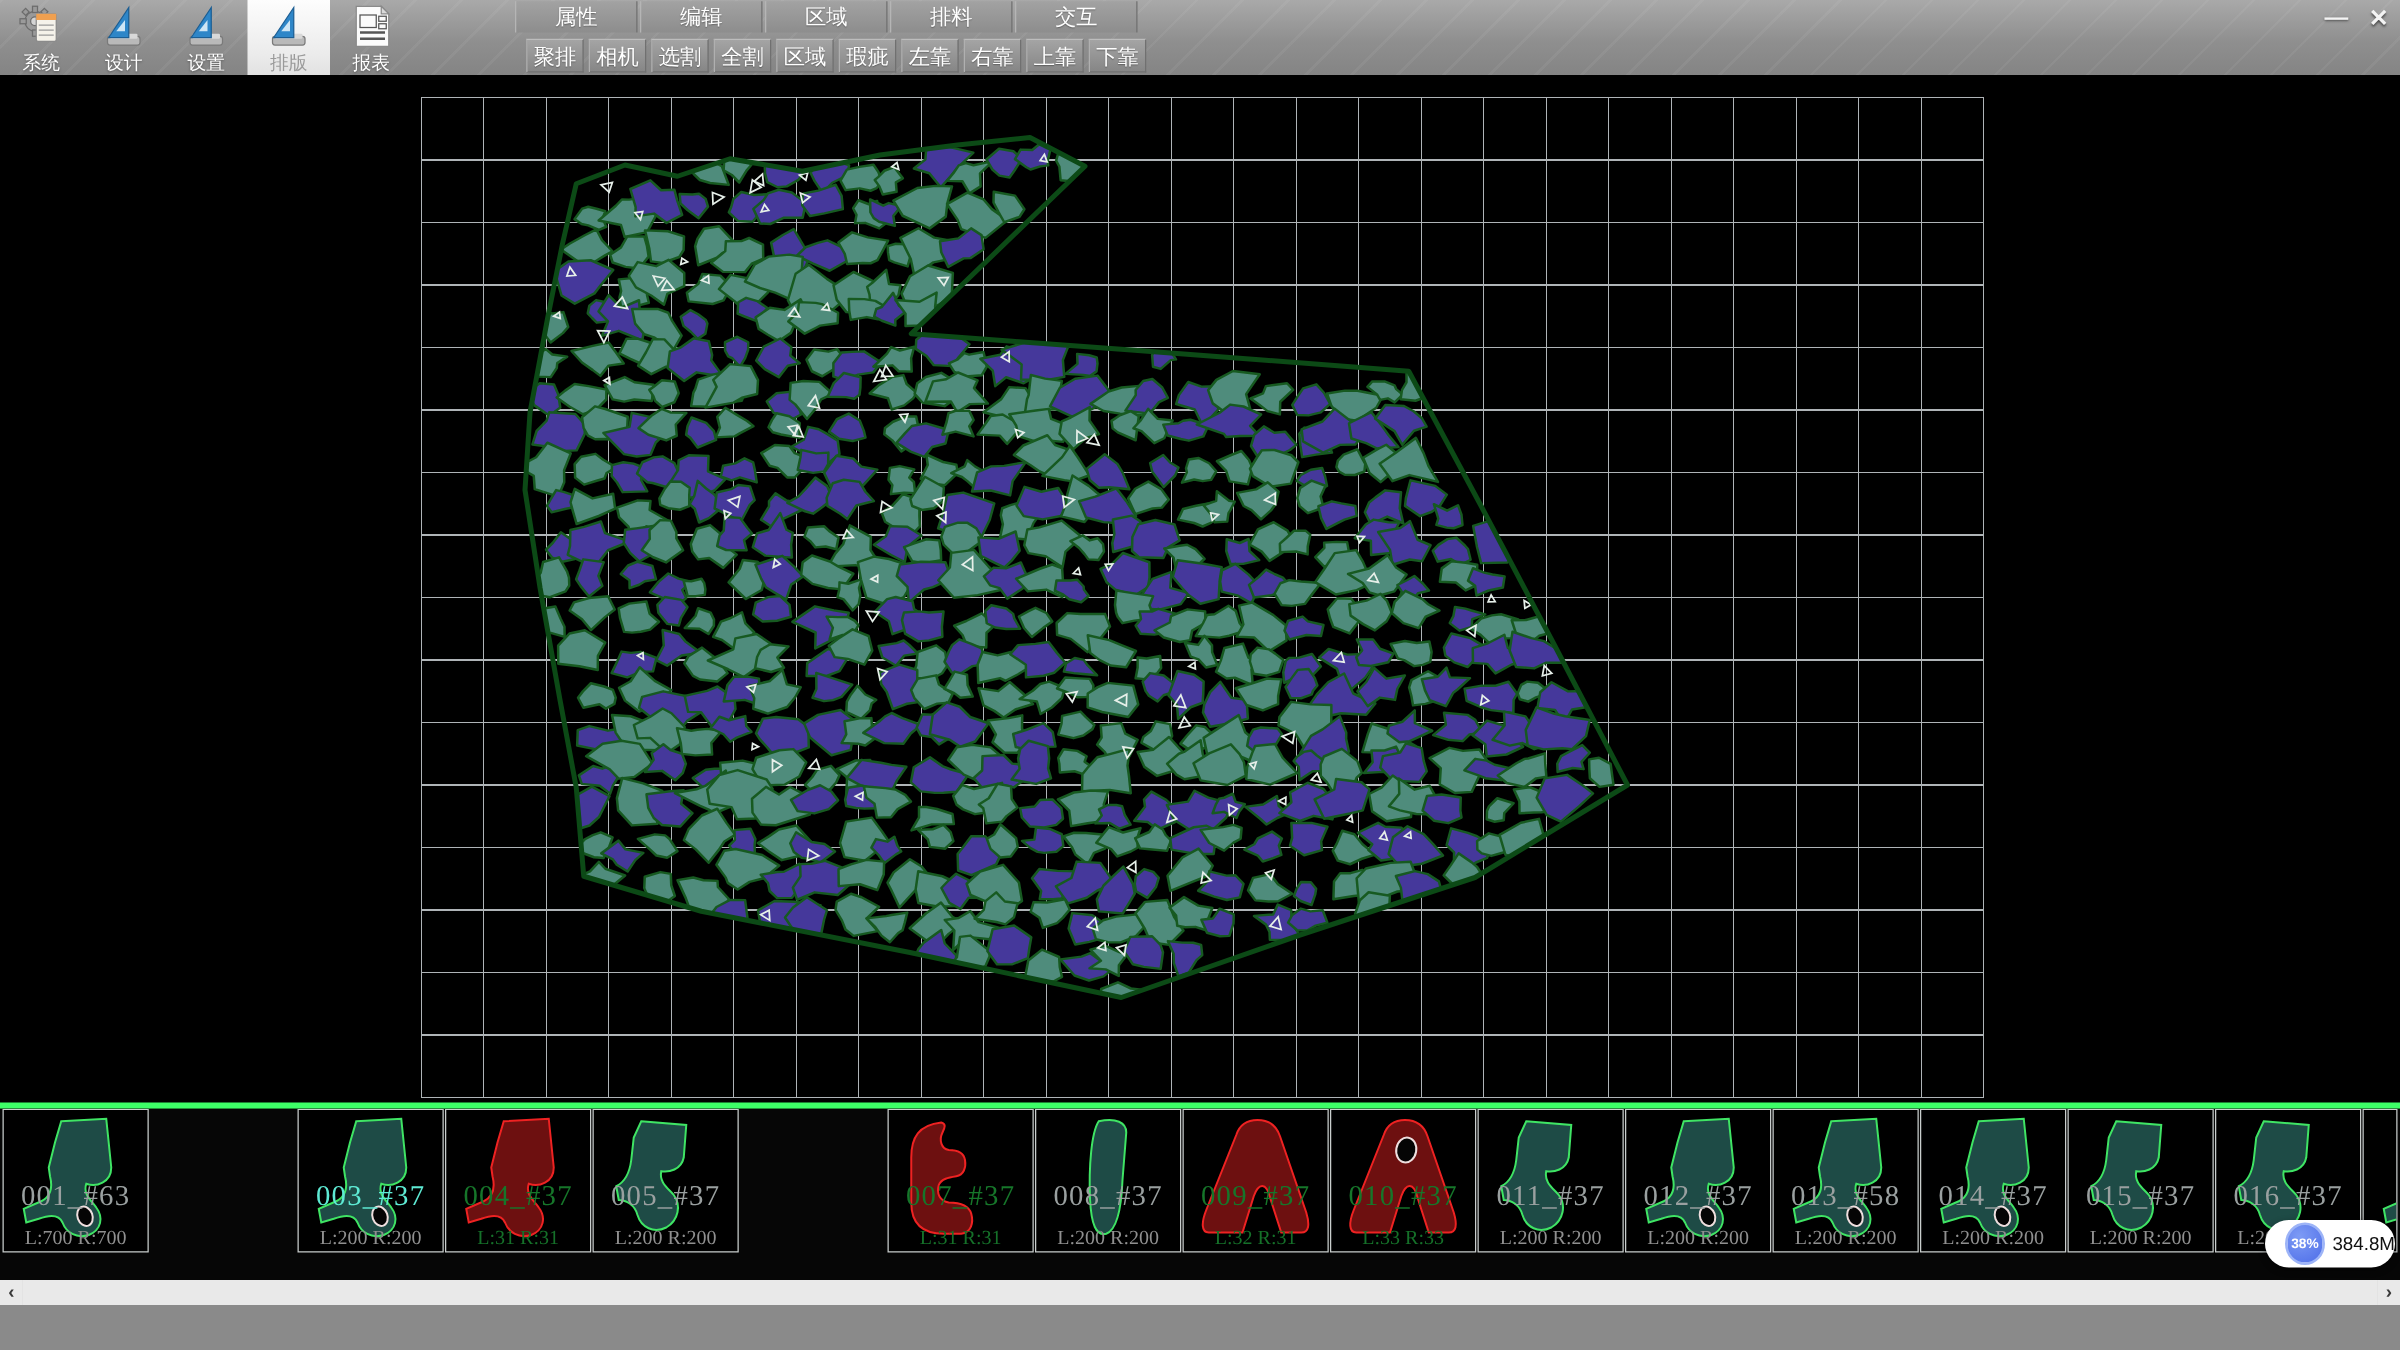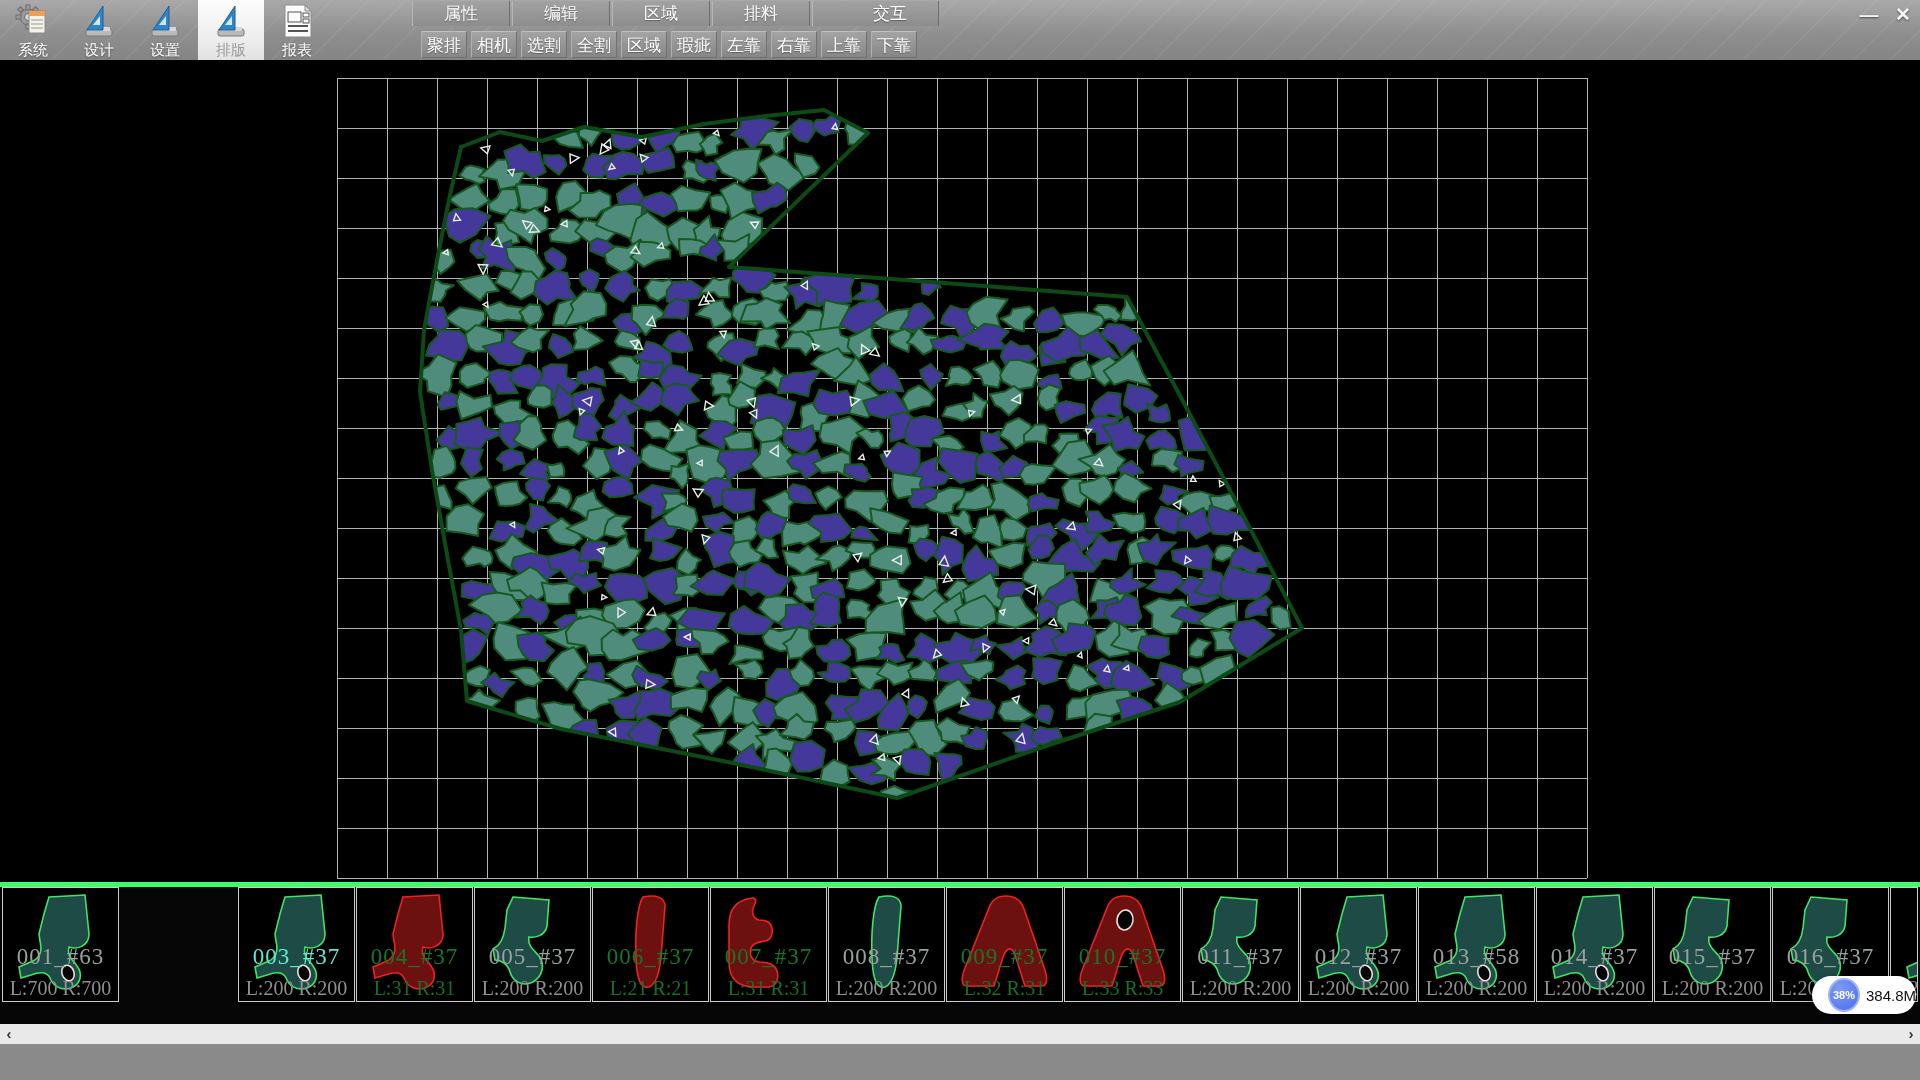--- a/index.html
+++ b/index.html
@@ -36,21 +36,21 @@
 
   
   #green-line{position:absolute;left:0;top:882px;width:1920px;height:5px;background:#3dff67;}
   #strip{position:absolute;left:0;top:887px;width:1920px;height:137px;background:#060606;overflow:hidden;}
   .cell{position:absolute;top:0;height:115px;background:#000;border:1px solid #c9cecd;
     box-sizing:border-box;overflow:hidden;cursor:pointer;}
   .cell .shape{position:absolute;left:8px;top:2px;}
   .cell .plabel{position:absolute;left:0;top:56px;width:100%;text-align:center;
     font-size:23px;letter-spacing:1px;font-family:"Liberation Serif",serif;}
   .cell .plr{position:absolute;left:0;bottom:1px;width:100%;text-align:center;
-    font-size:20px;font-family:"Liberation Serif",serif;}
+    font-size:16px;font-family:"Liberation Serif",serif;}
 
   
   #hscroll{position:absolute;left:0;top:1024px;width:1920px;height:20px;background:#cfcfcf;}
   #hscroll .thumb{position:absolute;left:18px;top:0;height:20px;width:1884px;background:#e9e9e9;}
   .scroll-arrow{position:absolute;top:0;width:18px;height:20px;background:#e9e9e9;color:#3a3a3a;
     font-size:15px;font-weight:bold;text-align:center;line-height:19px;cursor:pointer;}
   #statusbar{position:absolute;left:0;top:1044px;width:1920px;height:36px;background:#8a8a8a;}
 
   
   #pill{position:absolute;left:1812px;top:976px;width:104px;height:38px;background:#fff;
@@ -127,21 +127,21 @@
               <line x1="9" y1="28" x2="29" y2="28" stroke="#555" stroke-width="2"></line>
             </svg></div>
                  <div class="lbl">报表</div>
         </div>
       </div>
     <div id="menus">
         <div class="menubtn" style="left: 412px;">属性</div>
         <div class="menubtn" style="left: 512px;">编辑</div>
         <div class="menubtn" style="left: 612px;">区域</div>
         <div class="menubtn" style="left: 712px;">排料</div>
-        <div class="menubtn" style="left: 812px; padding-left: 29px;">交互</div>
+        <div class="menubtn" style="left: 812px;">交互</div>
       </div>
     <div id="tools">
         <div class="toolbtn" style="left: 421px;">聚排</div>
         <div class="toolbtn" style="left: 471px;">相机</div>
         <div class="toolbtn" style="left: 521px;">选割</div>
         <div class="toolbtn" style="left: 571px;">全割</div>
         <div class="toolbtn" style="left: 621px;">区域</div>
         <div class="toolbtn" style="left: 671px;">瑕疵</div>
         <div class="toolbtn" style="left: 721px;">左靠</div>
         <div class="toolbtn" style="left: 771px;">右靠</div>
@@ -780,27 +780,20 @@
     <div class="plabel" style="color:#16762a">004_#37</div>
     <div class="plr" style="color:#157029">L:31 R:31</div>
       </div>
       <div class="cell" style="left: 474px; width: 117px;">
     <svg class="shape" width="100" height="108" viewBox="0 0 100 100">
       <path d="M30,3 L66,6 L64,32 C62,42 52,44 46,43 C44,52 52,57 56,62 C62,70 60,82 50,88 C40,93 30,88 27,78 C25,70 18,66 12,66 L10,55 C18,51 21,42 22,34 L24,16 Z" fill="#1e4b46" stroke="#3fe464" stroke-width="1.6"></path>
     </svg>
     <div class="plabel" style="color:#9aa0a0">005_#37</div>
     <div class="plr" style="color:#8f8f8f">L:200 R:200</div>
       </div>
-      <div class="cell" style="left: 592px; width: 117px;">
-    <svg class="shape" width="100" height="108" viewBox="0 0 100 100">
-      <path d="M42,3 C56,0 64,4 64,12 L61,50 C60,75 56,90 48,93 C40,95 36,86 35,65 C34,40 36,12 42,3 Z" fill="#6d1010" stroke="#ee2222" stroke-width="1.6"></path>
-    </svg>
-    <div class="plabel" style="color:#16762a">006_#37</div>
-    <div class="plr" style="color:#157029">L:21 R:21</div>
-      </div>
       <div class="cell" style="left: 710px; width: 117px;">
     <svg class="shape" width="100" height="108" viewBox="0 0 100 100">
       <path d="M34,4 C16,6 10,16 10,32 L10,68 C10,86 20,93 36,93 L50,93 C58,92 60,84 58,77 C56,70 48,68 40,68 C33,67 30,61 32,54 C34,49 40,48 46,47 C52,46 54,40 53,34 C52,28 46,26 40,26 C34,25 32,18 35,12 C37,8 38,5 34,4 Z" fill="#6d1010" stroke="#ee2222" stroke-width="1.6"></path>
     </svg>
     <div class="plabel" style="color:#16762a">007_#37</div>
     <div class="plr" style="color:#157029">L:31 R:31</div>
       </div>
       <div class="cell" style="left: 828px; width: 117px;">
     <svg class="shape" width="100" height="108" viewBox="0 0 100 100">
       <path d="M42,3 C56,0 64,4 64,12 L61,50 C60,75 56,90 48,93 C40,95 36,86 35,65 C34,40 36,12 42,3 Z" fill="#1e4b46" stroke="#3fe464" stroke-width="1.6"></path>

